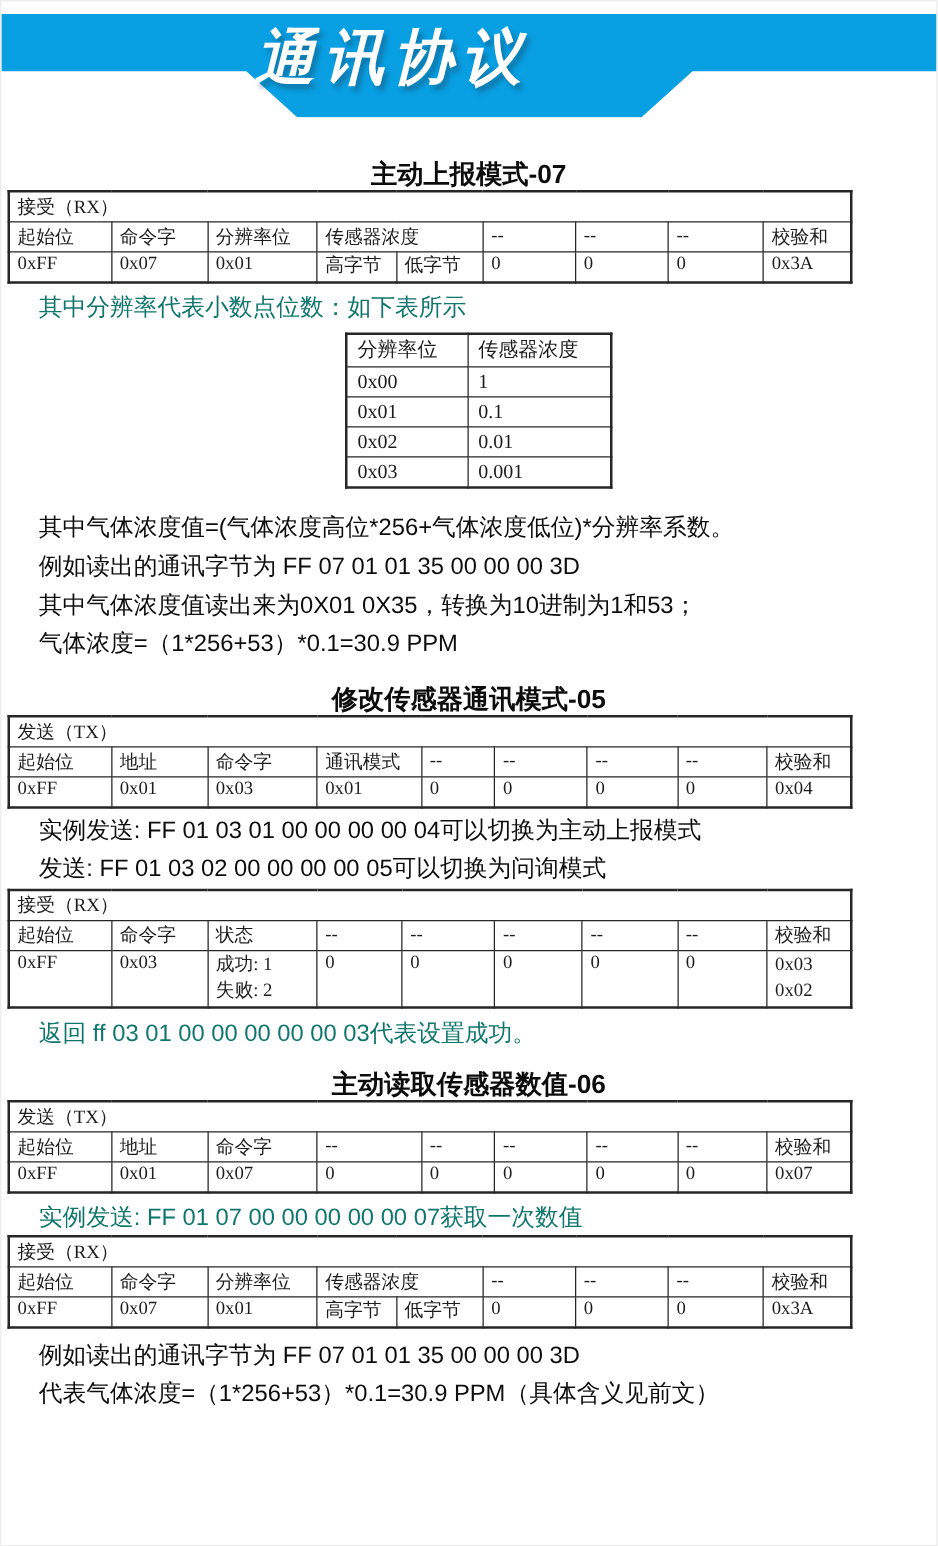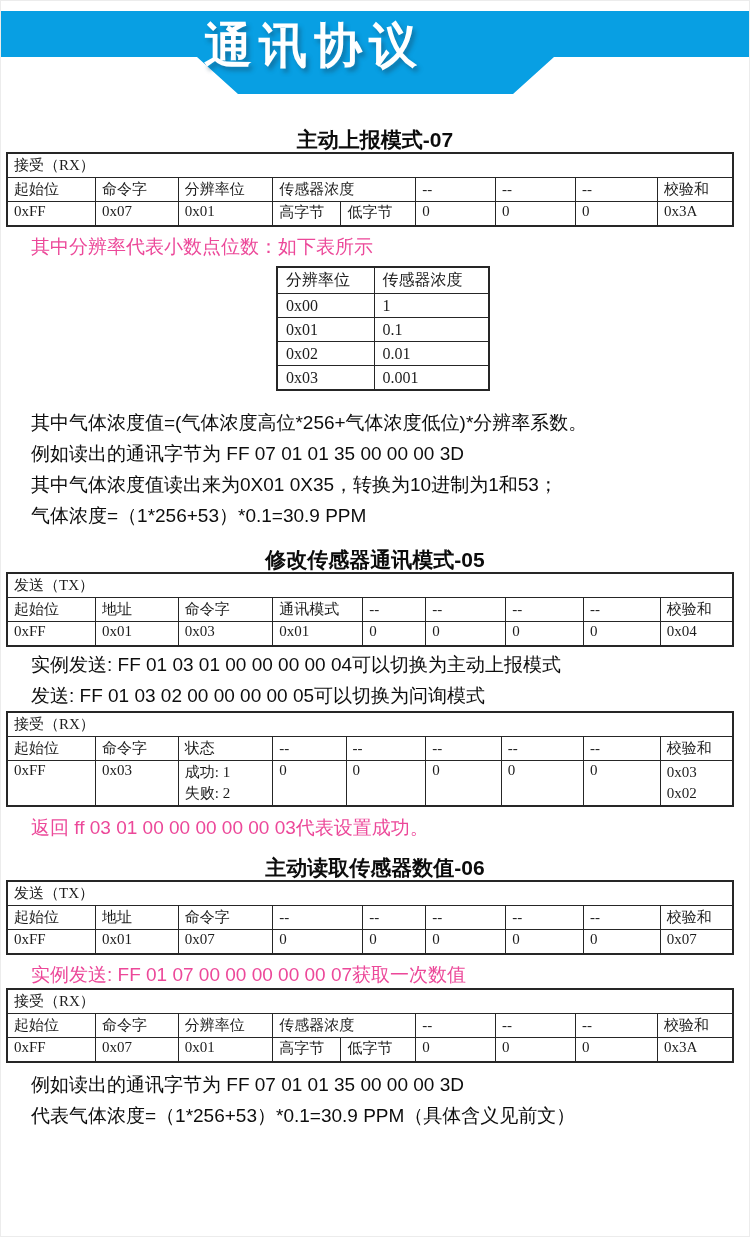--- a/index.html
+++ b/index.html
@@ -2,63 +2,63 @@
 <html><head>
 <meta charset="utf-8">
 <style>
   html,body{margin:0;padding:0;}
   body{
     width:750px;height:1237px;background:#ffffff;overflow:hidden;
     font-family:"Liberation Sans","DejaVu Sans",sans-serif;color:#111;
     border:1px solid #ececec;box-sizing:border-box;
   }
   
-  .banner{position:relative;width:626px;height:93px;}
+  .banner{position:relative;width:626px;height:93px;font-style:italic;}
   .banner-shape{
     position:absolute;top:10px;left:0;width:750px;height:83px;
     background:#089fe3;
     clip-path:polygon(0 0,750px 0,750px 46px,553px 46px,512px 83px,237px 83px,196px 46px,0 46px);
   }
   .banner-title{
     position:absolute;top:13px;left:0;width:100%;text-align:center;
     color:#ffffff;font-size:48px;font-weight:700;letter-spacing:7px;
     text-shadow:3px 4px 4px rgba(25,70,100,0.45);
   }
   
   .sec-title{
     text-align:center;font-size:21px;font-weight:700;color:#0c0c0c;
     line-height:25px;margin:0;
   }
   .sec-title.t1{margin-top:33px;}
   .sec-title.t2{margin-top:16px;}
   .sec-title.t3{margin-top:14px;}
   
   table.ptable{
-    width:728px;margin:0 0 0 5px;border-collapse:collapse;table-layout:fixed;
+    width:676px;margin:0 0 0 5px;border-collapse:collapse;table-layout:fixed;
     font-family:"Liberation Serif","DejaVu Serif",serif;font-size:15px;color:#1c1c1c;
     border:2px solid #262626;
   }
   table.ptable td{
     border:1px solid #262626;padding:1px 6px;height:21px;
     vertical-align:middle;overflow:hidden;white-space:nowrap;
   }
   table.ptable tr.val td{vertical-align:top;}
   table.ptable td div{line-height:21px;}
   .mt11{margin-top:11px;} .mt15{margin-top:15px;} .mt2{margin-top:2px;}
   .mt12{margin-top:12px;} .mt5{margin-top:5px;}
   
   table.rtable{
     margin:6px 0 0 275px;border-collapse:collapse;table-layout:fixed;
     font-family:"Liberation Serif","DejaVu Serif",serif;font-size:16px;color:#1c1c1c;
     border:2px solid #262626;width:212px;
   }
   table.rtable td{border:1px solid #262626;padding:1px 8px;height:21px;white-space:nowrap;}
   table.rtable tr.hdr td{height:23px;}
   
-  .note{margin:7px 0 0 30px;font-size:19px;line-height:26px;color:#ec4899;}
+  .note{margin:7px 0 0 30px;font-size:19px;line-height:26px;color:#0f766e;}
   .para{margin-left:30px;font-size:19px;color:#0d0d0d;}
   .para .line{line-height:31px;}
   .para.p1{margin-top:16px;}
   .para.p2{margin-top:2px;}
   .para.p3{margin-top:6px;}
   .note.result{margin-top:8px;}
 </style>
 </head>
 <body>
 

